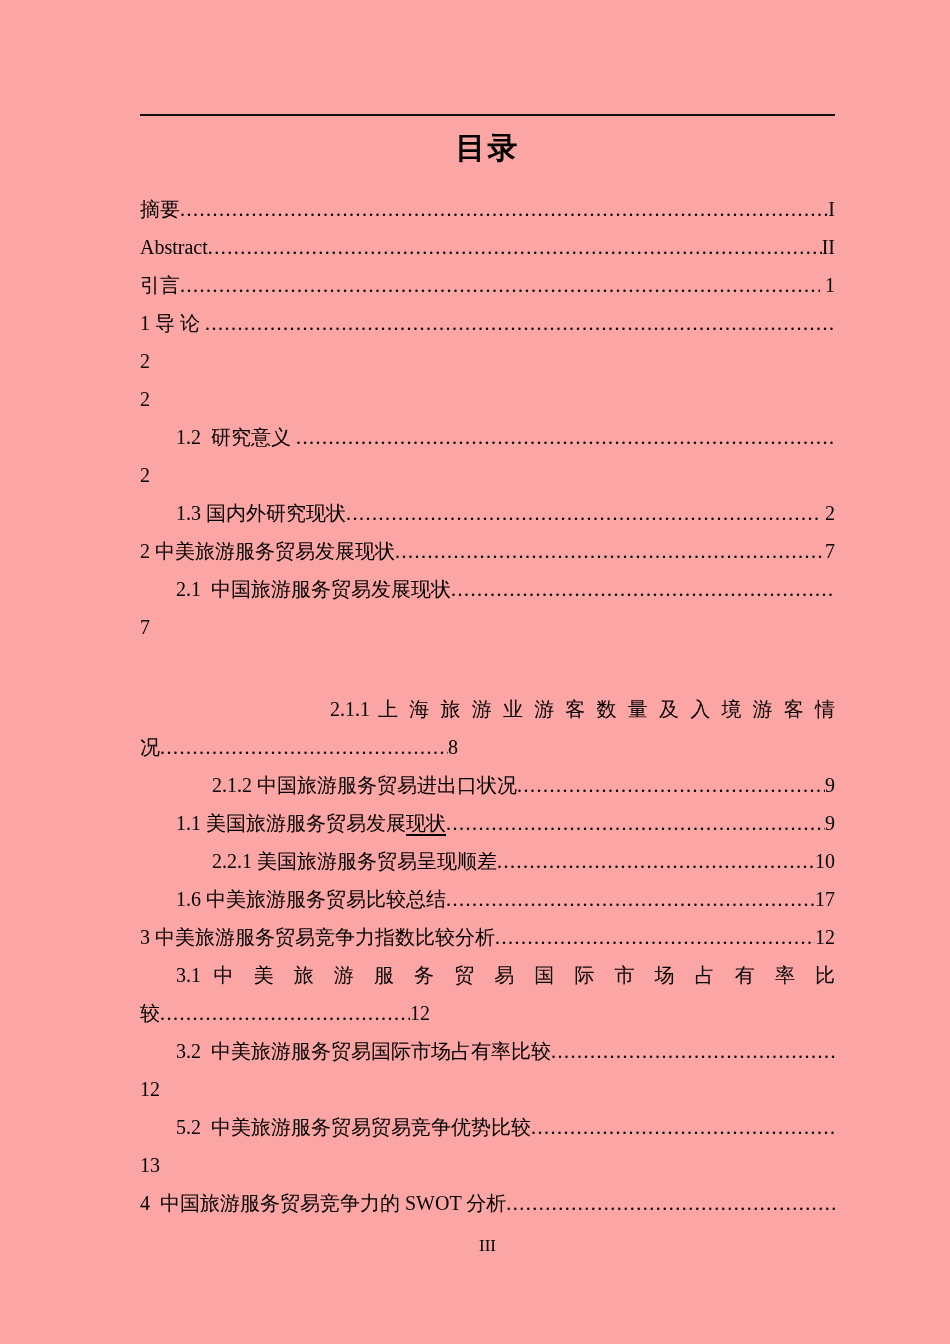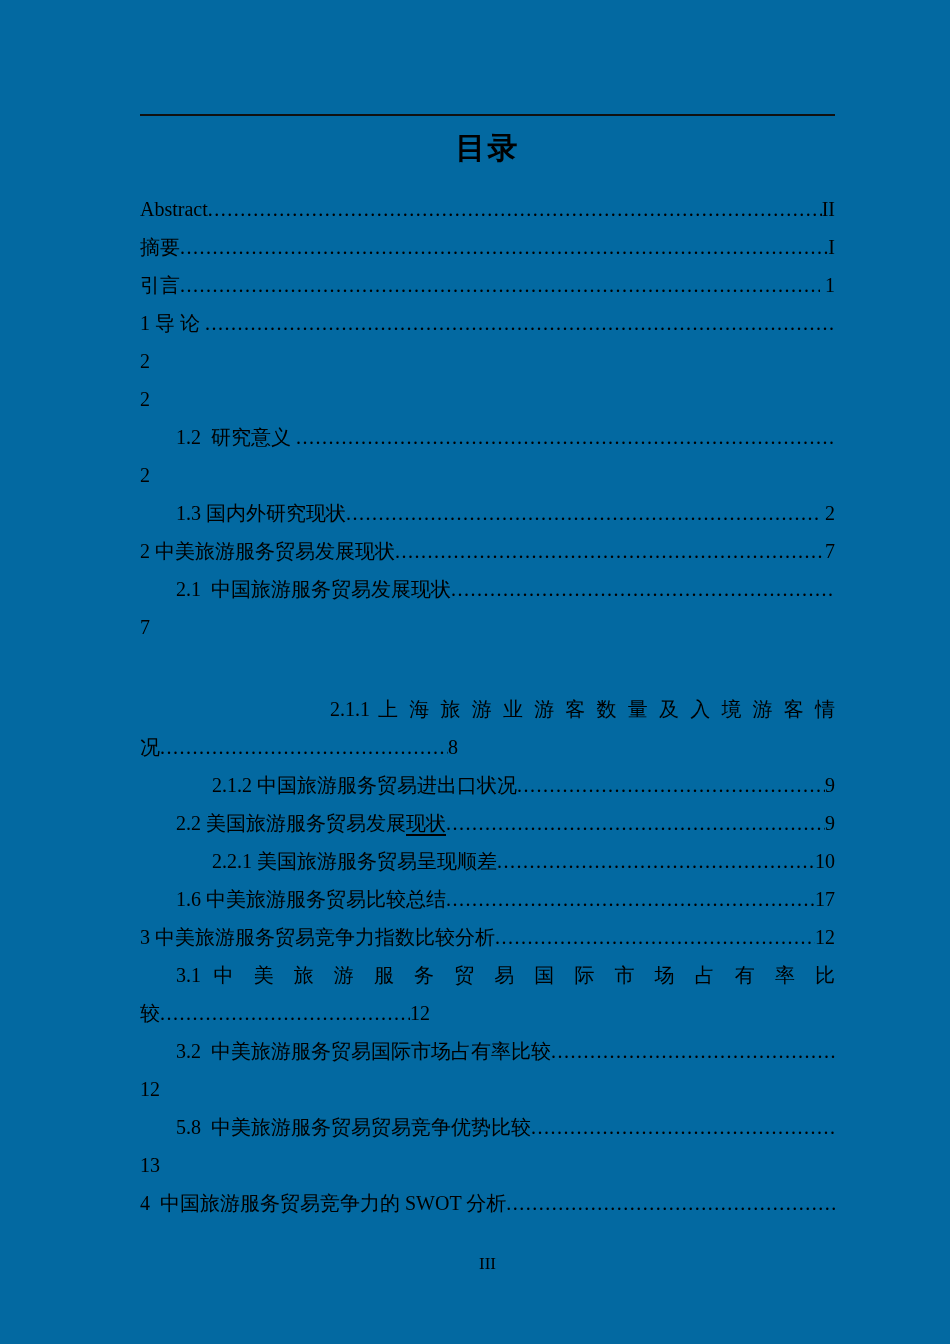--- a/index.html
+++ b/index.html
@@ -9,21 +9,21 @@
     height: 1344px;
     position: relative;
     font-family: "Liberation Serif", "DejaVu Serif", serif;
     color: #000000;
     overflow: hidden;
   }
   .page {
     position: absolute;
     inset: 0;
     padding: 0 115px 0 140px;
-    background: #0369a1;
+    background: #fca5a5;
   }
   .top-rule {
     margin-top: 114px;
     border-top: 2px solid #111111;
     width: 100%;
     height: 0;
   }
   .doc-title {
     margin-top: 12px;
     text-align: center;
@@ -76,47 +76,47 @@
   .lf-a { width: 288px; }
   .lf-b { width: 250px; }
   .pg { flex: 0 0 auto; white-space: pre; }
   .ind0 { padding-left: 0; }
   .ind1 { padding-left: 36px; }
   .ind2 { padding-left: 72px; }
   .ind-deep { padding-left: 190px; margin-top: 44px; }
   .footer {
     position: absolute;
     left: 140px;
-    bottom: 70px;
+    bottom: 88px;
     width: 695px;
     text-align: center;
     font-size: 17px;
   }
 </style>
 </head>
 <body>
 
 <div class="page">
 
   <div class="top-rule"></div>
 
   <div class="doc-title">目录</div>
 
   <div class="toc">
 
     <div class="row ind0">
+      <span class="t">摘要</span>
+      <span class="leader"></span>
+      <span class="pg">I</span>
+    </div>
+
+    <div class="row ind0">
       <span class="t">Abstract</span>
       <span class="leader"></span>
       <span class="pg">II</span>
-    </div>
-
-    <div class="row ind0">
-      <span class="t">摘要</span>
-      <span class="leader"></span>
-      <span class="pg">I</span>
     </div>
 
     <div class="row ind0">
       <span class="t">引言</span>
       <span class="leader"></span>
       <span class="pg"> 1</span>
     </div>
 
     <div class="row ind0">
       <span class="t">1 导 论 </span>
@@ -167,21 +167,21 @@
       <span class="t">8</span>
     </div>
 
     <div class="row ind2">
       <span class="t">2.1.2 中国旅游服务贸易进出口状况</span>
       <span class="leader"></span>
       <span class="pg">9</span>
     </div>
 
     <div class="row ind1">
-      <span class="t">2.2 美国旅游服务贸易发展</span>
+      <span class="t">1.1 美国旅游服务贸易发展</span>
       <span class="t u">现状</span>
       <span class="leader"></span>
       <span class="pg">9</span>
     </div>
 
     <div class="row ind2">
       <span class="t">2.2.1 美国旅游服务贸易呈现顺差</span>
       <span class="leader"></span>
       <span class="pg">10</span>
     </div>
@@ -209,21 +209,21 @@
 
     <div class="row ind1">
       <span class="t">3.2  中美旅游服务贸易国际市场占有率比较</span>
       <span class="leader"></span>
     </div>
     <div class="row ind0">
       <span class="t">12</span>
     </div>
 
     <div class="row ind1">
-      <span class="t">5.8  中美旅游服务贸易贸易竞争优势比较</span>
+      <span class="t">5.2  中美旅游服务贸易贸易竞争优势比较</span>
       <span class="leader"></span>
     </div>
     <div class="row ind0">
       <span class="t">13</span>
     </div>
 
     <div class="row ind0">
       <span class="t">4  中国旅游服务贸易竞争力的 SWOT 分析</span>
       <span class="leader"></span>
     </div>

